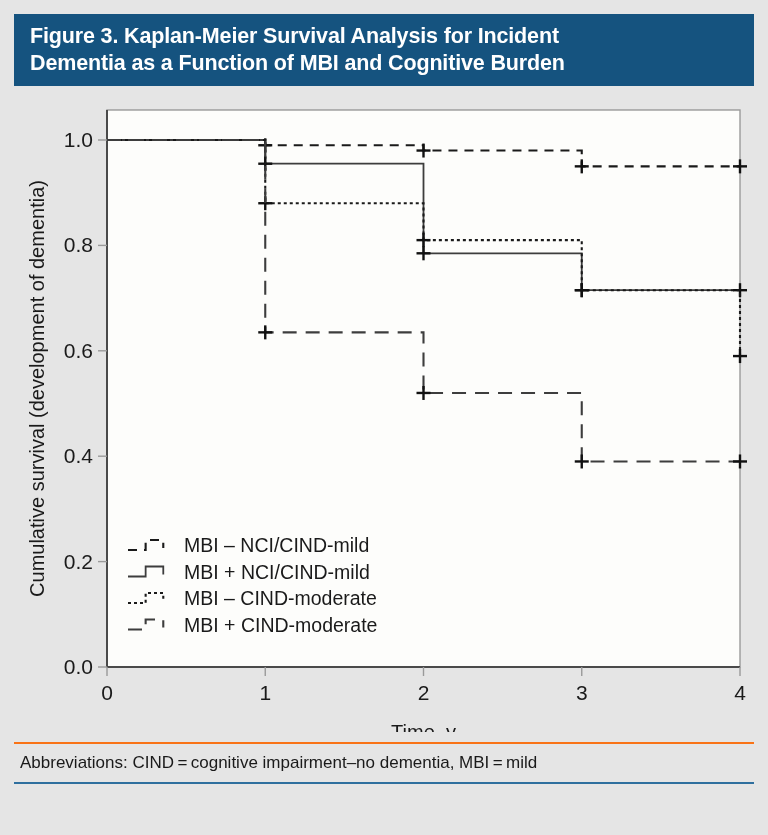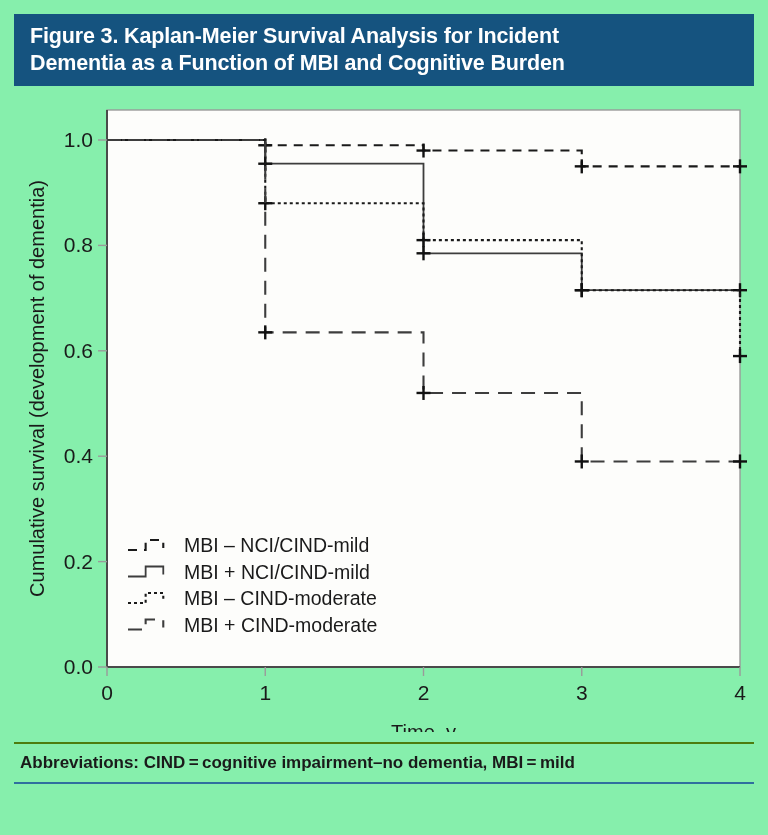--- a/index.html
+++ b/index.html
@@ -12,21 +12,21 @@
     height: 835px;
     font-family: "Liberation Sans", sans-serif;
     color: #1a1a1a;
     overflow: hidden;
   }
 
   #figure {
     position: relative;
     width: 768px;
     height: 835px;
-    background: #86efac;
+    background: #e5e5e5;
     box-sizing: border-box;
   }
 
   
   .title-bar {
     position: absolute;
     left: 14px;
     top: 14px;
     width: 740px;
     height: 72px;
@@ -55,24 +55,23 @@
     display: block;
   }
 
   
   .footnote {
     position: absolute;
     left: 14px;
     top: 742px;
     width: 740px;
     box-sizing: border-box;
-    border-top: 2px solid #4d7c0f;
+    border-top: 2px solid #f97316;
     border-bottom: 2px solid #2f6f9e;
     padding: 7px 6px 8px 6px;
-    font-weight: bold;
   }
   .footnote-text {
     font-size: 17px;
     line-height: 23px;
     color: #1a1a1a;
     text-indent: 0;
     white-space: pre-line;
   }
   .footnote-text.l2 { padding-left: 18px; }
 </style>

